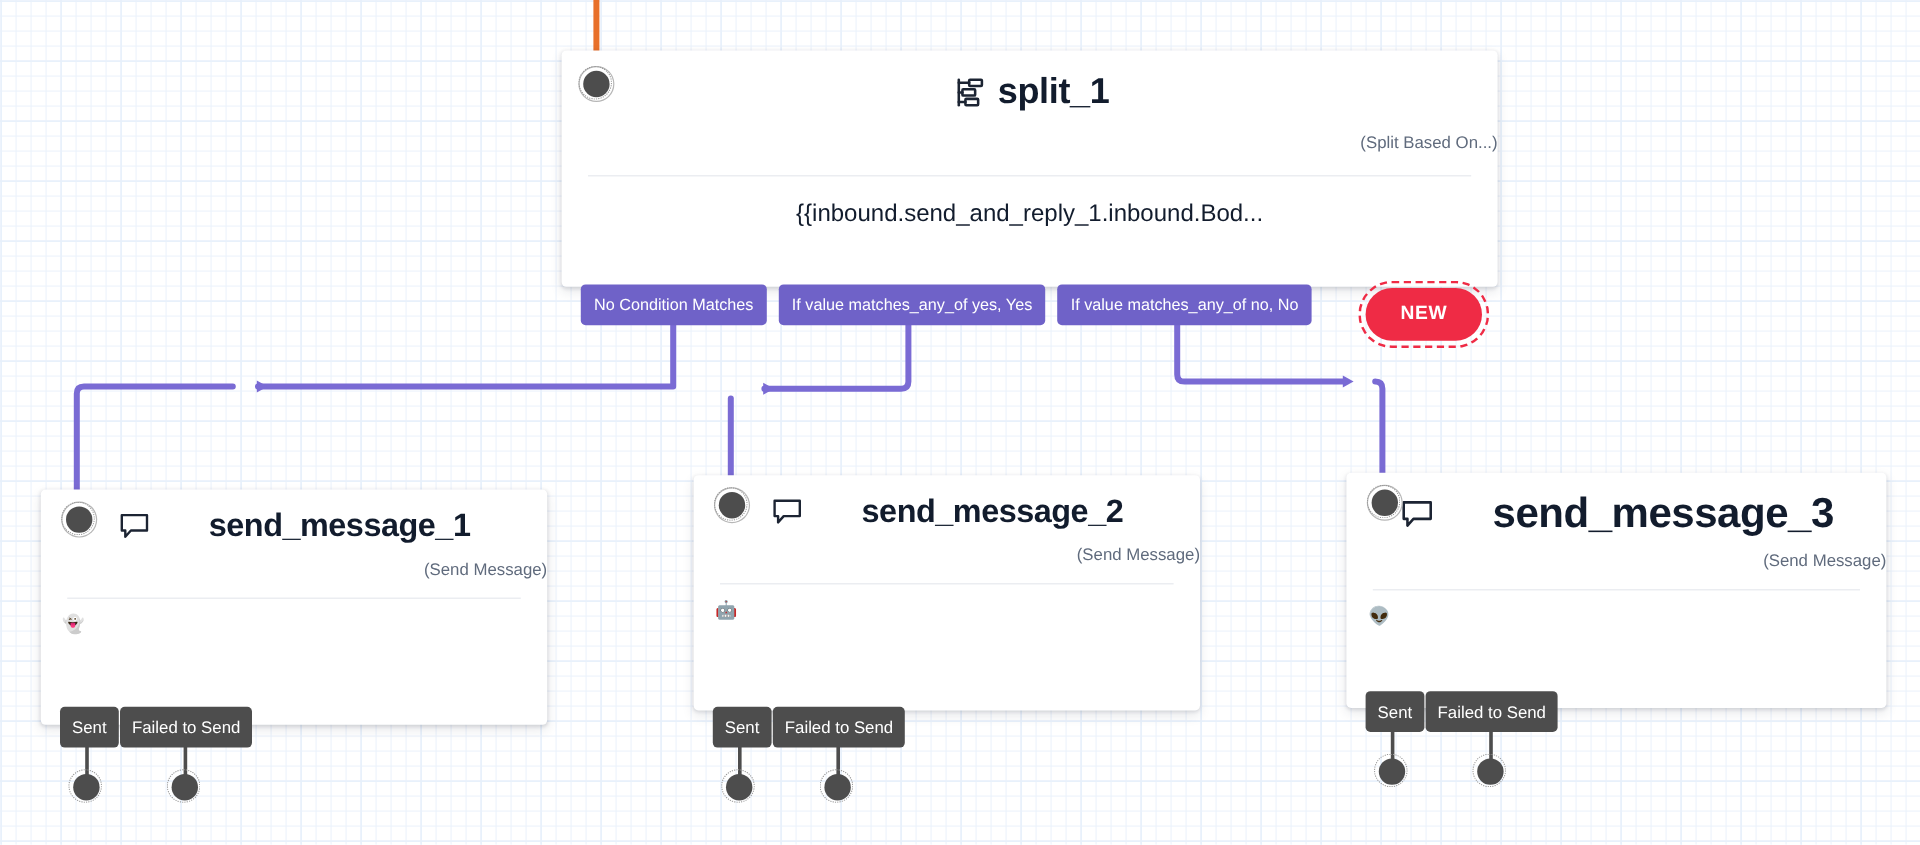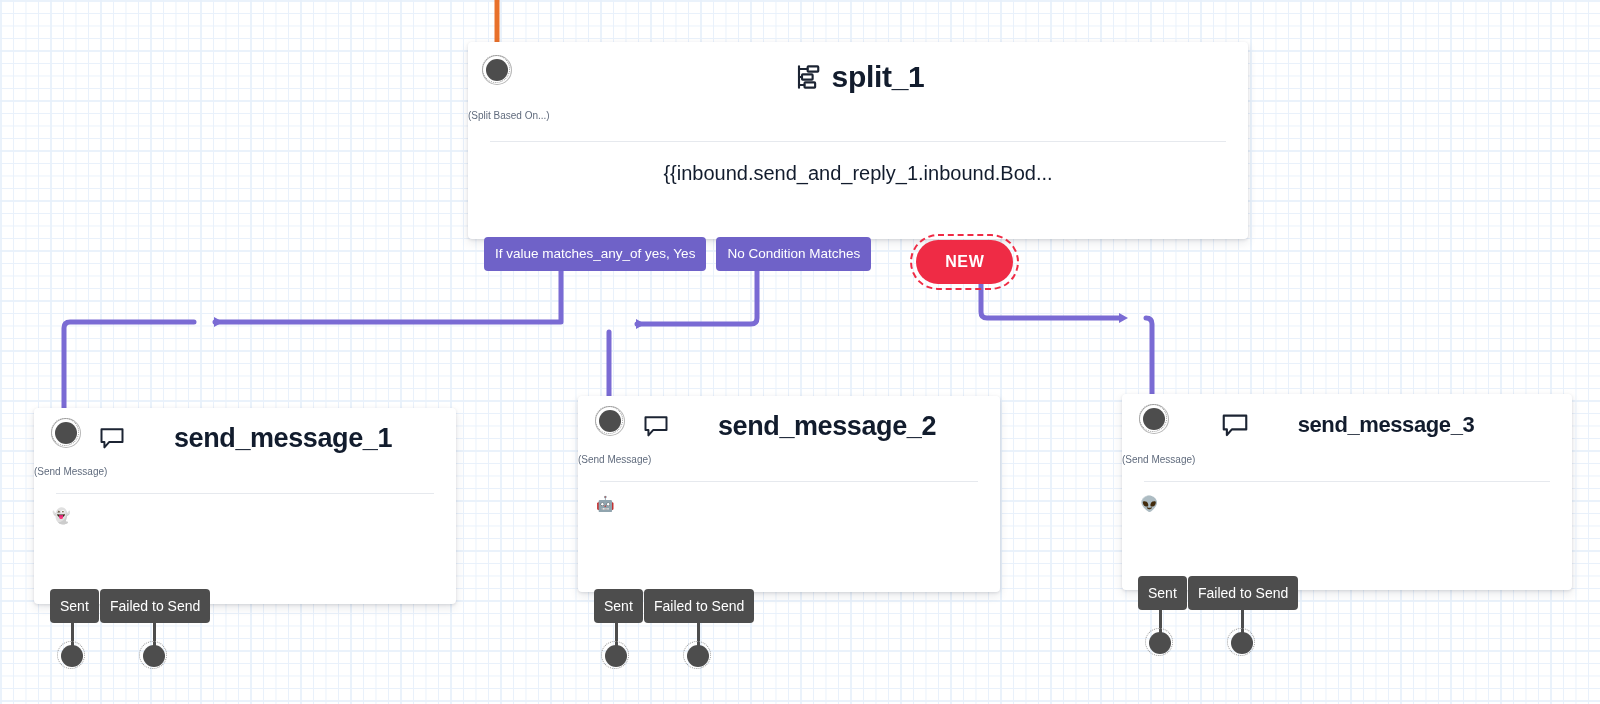--- a/index.html
+++ b/index.html
@@ -76,22 +76,22 @@
     padding-top: 18px;
   }
   .node-title {
     font-size: 27px;
     font-weight: 700;
     color: #121c2d;
     letter-spacing: -0.3px;
     line-height: 1;
   }
   .node-sub {
-    text-align: left;
-    font-size: 10px;
+    text-align: right;
+    font-size: 14px;
     color: #606b7d;
     padding-top: 14px;
   }
   .node-divider {
     height: 1px;
     background: #e6e9ee;
     margin: 16px 22px 0 22px;
   }
   .node-body {
     text-align: center;
@@ -200,21 +200,21 @@
     padding-top: 16px;
   }
   .msg-title {
     font-size: 27px;
     font-weight: 700;
     color: #121c2d;
     letter-spacing: -0.4px;
     line-height: 1;
     margin-left: 36px;
   }
-  #node-msg3 .msg-title { font-size: 22px; }
+  #node-msg3 .msg-title { font-size: 35px; }
 </style>
 </head>
 <body>
 
 <div id="canvas">
 
   <svg id="edges" viewBox="0 0 1600 704">
     <defs>
       <marker id="arrow-left" markerWidth="12" markerHeight="12" refX="9" refY="6" orient="auto" markerUnits="userSpaceOnUse">
         <path d="M10,1 L10,11 L1,6 Z" fill="#7a6bd4"></path>
@@ -254,22 +254,23 @@
         </svg>
       </span>
       <span class="node-title">split_1</span>
     </div>
     <div class="node-sub">(Split Based On...)</div>
     <div class="node-divider"></div>
     <div class="node-body">{{inbound.send_and_reply_1.inbound.Bod...</div>
   </div>
 
   <div class="chip-row" style="left:484px; top:224px;">
+    <div class="chip">No Condition Matches</div>
     <div class="chip">If value matches_any_of yes, Yes</div>
-    <div class="chip">No Condition Matches</div>
+    <div class="chip">If value matches_any_of no, No</div>
     <div class="chip-new">NEW</div>
   </div>
 
   <div class="node" id="node-msg1">
     <div class="port-in"></div>
     <div class="msg-head">
       <span>
         <svg class="icon-svg" width="28" height="28" viewBox="0 0 24 24" fill="none" stroke="#1c2433" stroke-width="1.7" stroke-linejoin="round">
           <path d="M3 4.5 h18 v11 H9.5 L5.5 20 v-4.5 H3 Z"></path>
         </svg>

